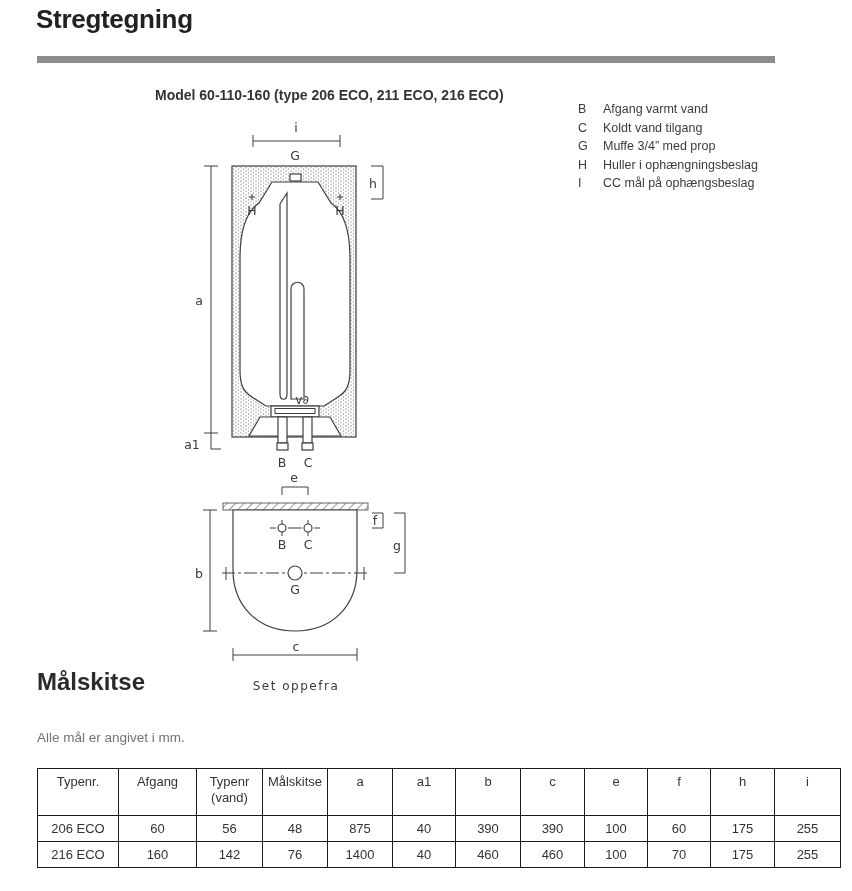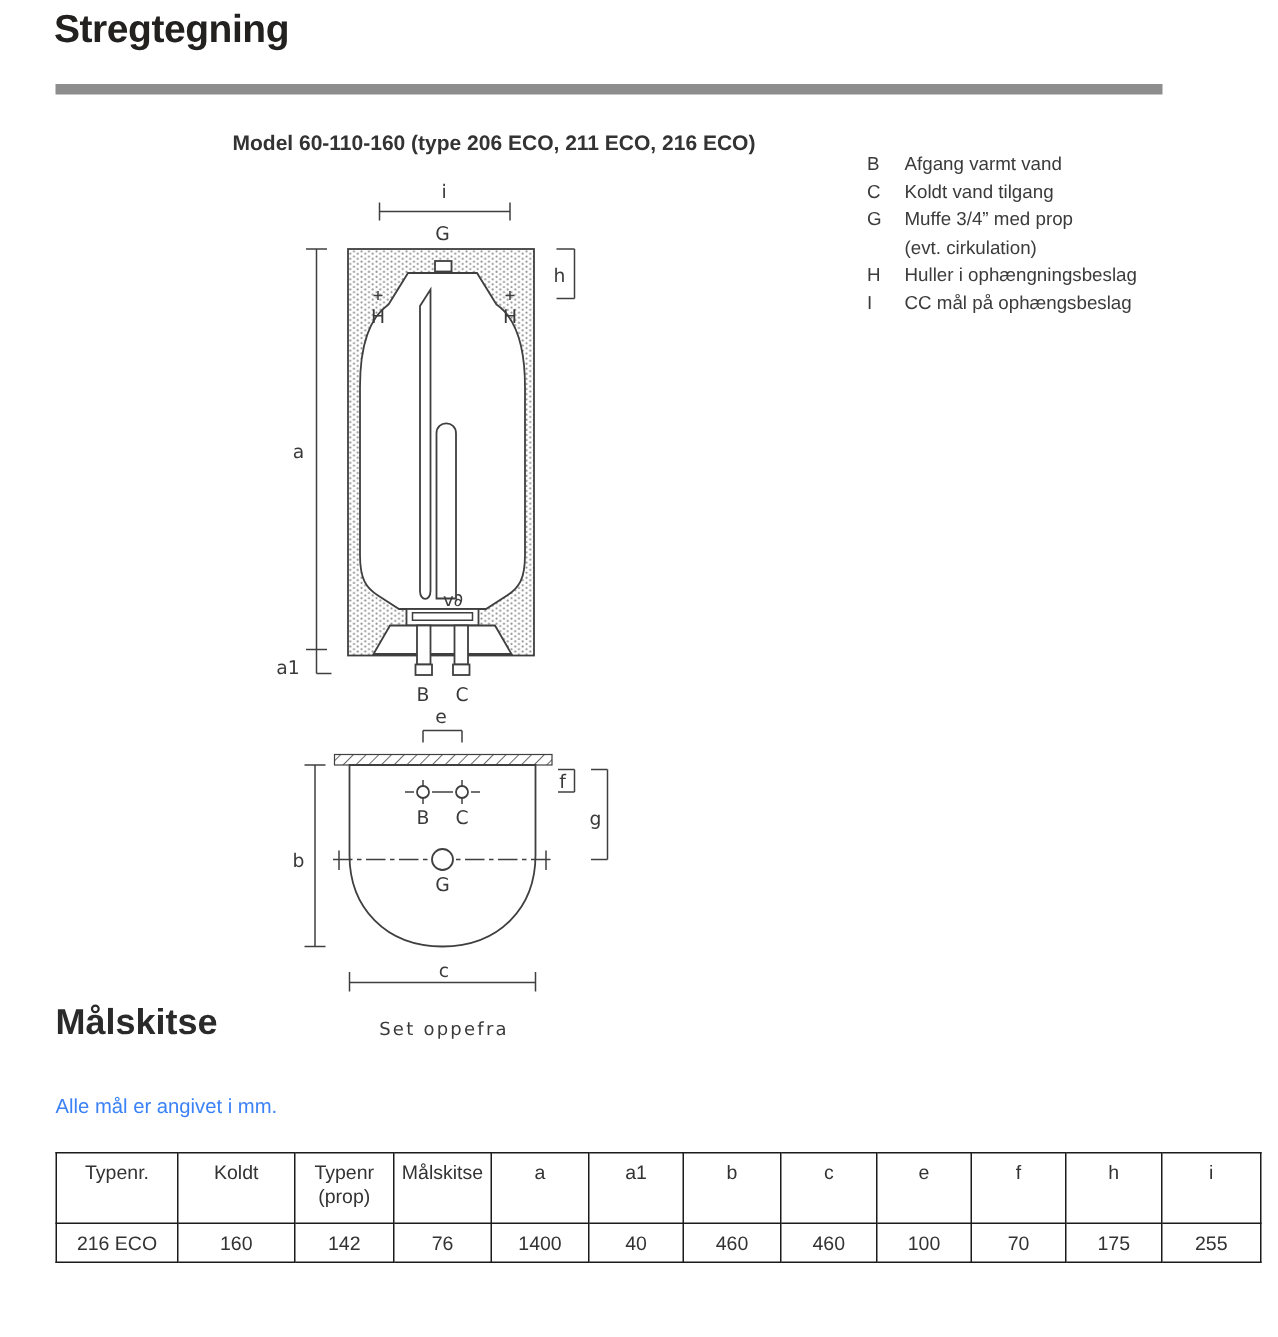--- a/index.html
+++ b/index.html
@@ -6,21 +6,21 @@
   body{width:852px;height:891px;background:#ffffff;position:relative;overflow:hidden;
        font-family:"Liberation Sans",sans-serif;color:#3b3b3b;}
   .abs{position:absolute;}
   .page-title{left:36px;top:4px;font-size:26px;font-weight:600;letter-spacing:-.3px;color:#232020;}
   .rule{left:37px;top:56px;width:738px;height:7px;background:#8d8d8d;}
   .drawing-title{left:155px;top:87px;font-size:14px;font-weight:600;color:#333;}
   .legend{left:578px;top:100px;font-size:12.5px;color:#3b3b3b;}
   .legend-row{display:flex;line-height:18.6px;}
   .legend-key{width:25px;flex:0 0 25px;}
   .section-heading{left:37px;top:668px;font-size:24px;font-weight:600;color:#2a2a2a;}
-  .units-note{left:37px;top:730px;font-size:13.5px;color:#3b82f6;}
+  .units-note{left:37px;top:730px;font-size:13.5px;color:#737373;}
   .dim-table{left:37px;top:768px;}
   table{border-collapse:collapse;table-layout:fixed;width:803px;font-size:13px;color:#333;}
   th,td{border:1.5px solid #1b1b1b;text-align:center;font-weight:400;padding:0;}
   thead th{height:41px;vertical-align:top;padding-top:5px;line-height:16px;}
   tbody td{height:25px;}
   svg{position:absolute;left:170px;top:115px;}
   svg text{font-family:"DejaVu Sans",sans-serif;font-size:12.5px;fill:#3a3a3a;}
   svg .cap{font-size:12px;letter-spacing:1.5px;}
   svg .logo{font-size:12px;}
 </style>
@@ -36,24 +36,20 @@
     <span class="legend-key">B</span>
     <span class="legend-text">Afgang varmt vand</span>
   </div>
   <div class="legend-row">
     <span class="legend-key">C</span>
     <span class="legend-text">Koldt vand tilgang</span>
   </div>
   <div class="legend-row">
     <span class="legend-key">G</span>
     <span class="legend-text">Muffe 3/4” med prop</span>
-  </div>
-  <div class="legend-row">
-    <span class="legend-key"></span>
-    <span class="legend-text">(evt. cirkulation)</span>
   </div>
   <div class="legend-row">
     <span class="legend-key">H</span>
     <span class="legend-text">Huller i ophængningsbeslag</span>
   </div>
   <div class="legend-row">
     <span class="legend-key">I</span>
     <span class="legend-text">CC mål på ophængsbeslag</span>
   </div>
 </div>
@@ -211,25 +207,25 @@
         <col style="width:63px">
         <col style="width:64px">
         <col style="width:66px">
     </colgroup>
     <thead>
         <tr>
           <th>
             <div>Typenr.</div>
           </th>
           <th>
-            <div>Koldt</div>
+            <div>Afgang</div>
           </th>
           <th>
             <div>Typenr</div>
-            <div>(prop)</div>
+            <div>(vand)</div>
           </th>
           <th>
             <div>Målskitse</div>
           </th>
           <th>
             <div>a</div>
           </th>
           <th>
             <div>a1</div>
           </th>
@@ -247,20 +243,34 @@
           </th>
           <th>
             <div>h</div>
           </th>
           <th>
             <div>i</div>
           </th>
         </tr>
       </thead>
     <tbody>
+        <tr>
+          <td>206 ECO</td>
+          <td>60</td>
+          <td>56</td>
+          <td>48</td>
+          <td>875</td>
+          <td>40</td>
+          <td>390</td>
+          <td>390</td>
+          <td>100</td>
+          <td>60</td>
+          <td>175</td>
+          <td>255</td>
+        </tr>
         <tr>
           <td>216 ECO</td>
           <td>160</td>
           <td>142</td>
           <td>76</td>
           <td>1400</td>
           <td>40</td>
           <td>460</td>
           <td>460</td>
           <td>100</td>

